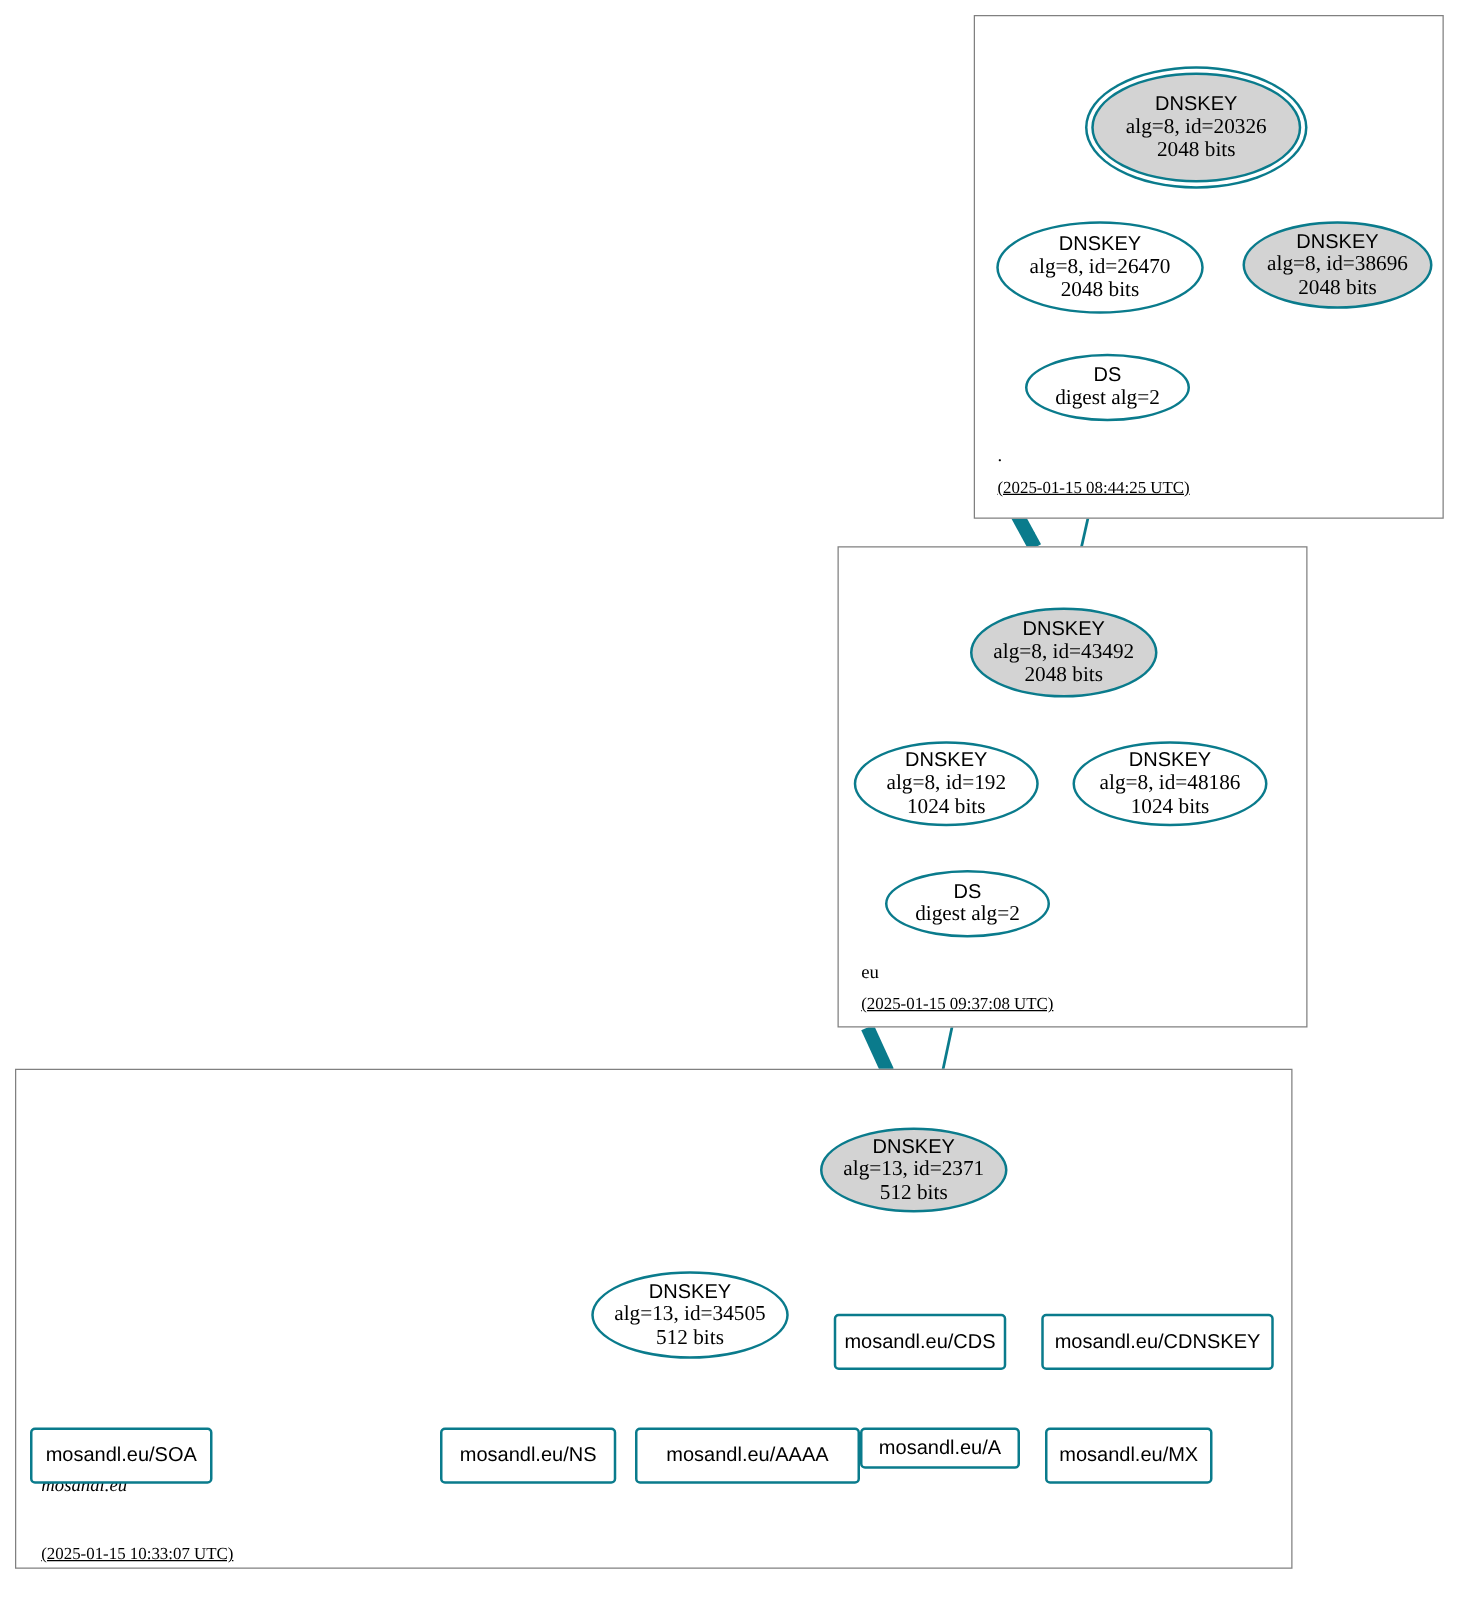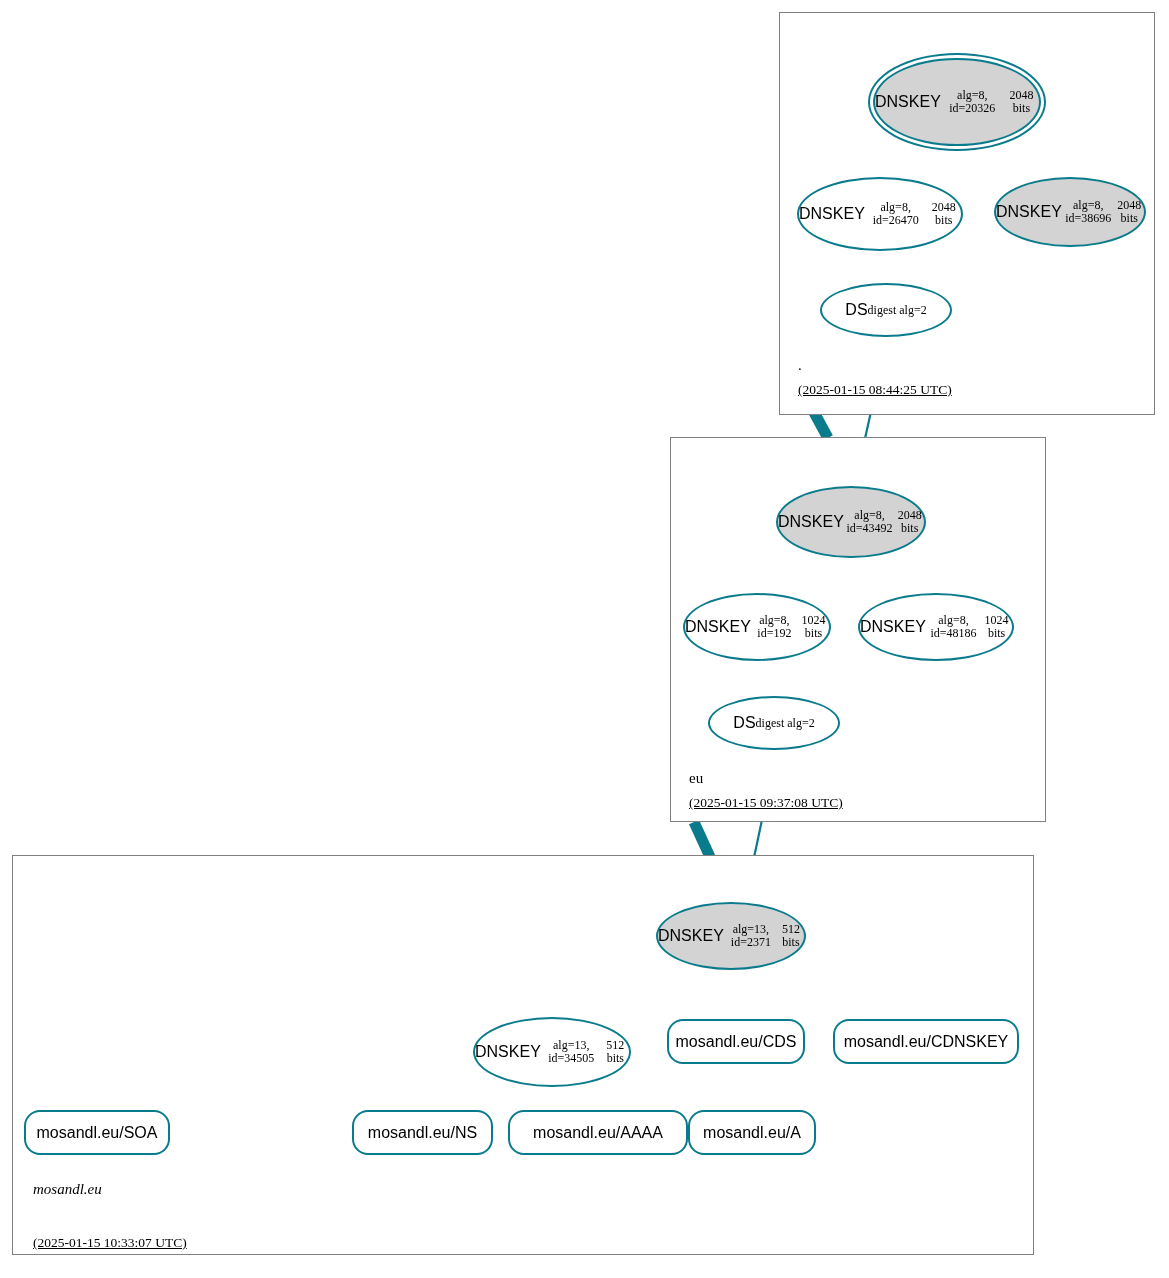--- a/index.html
+++ b/index.html
@@ -2,29 +2,29 @@
 <html><head>
 <meta charset="utf-8">
 <style>
   html,body{margin:0;padding:0;background:#ffffff;}
   #stage{position:relative;width:1169px;height:1278px;background:#ffffff;
          font-family:"Liberation Sans",sans-serif;overflow:hidden;}
   svg.layer{position:absolute;left:0;top:0;width:1169px;height:1278px;}
   .zonebox{position:absolute;background:#ffffff;border:1px solid #808080;box-sizing:border-box;}
   .zonelabel{position:absolute;font-family:"Liberation Serif",serif;font-size:15px;color:#000;white-space:nowrap;}
   .zonetime{position:absolute;font-family:"Liberation Serif",serif;font-size:13.5px;color:#000;white-space:nowrap;text-decoration:underline;}
-  .node{position:absolute;display:flex;flex-direction:row;align-items:center;justify-content:center;
+  .node{position:absolute;display:flex;flex-direction:column;align-items:center;justify-content:center;
         box-sizing:border-box;text-align:center;line-height:1.08;}
   .ell{border:2px solid #0a7b8c;border-radius:50%;}
   .ell.dbl{box-shadow:0 0 0 3px #ffffff,0 0 0 5px #0a7b8c;}
   .fillgray{background:#d3d3d3;}
   .fillwhite{background:#ffffff;}
-  .rbox{border:2px solid #0a7b8c;border-radius:16px;background:#ffffff;}
+  .rbox{border:2px solid #0a7b8c;border-radius:4px;background:#ffffff;margin-top:32px;}
   .t1{font-family:"Liberation Sans",sans-serif;font-size:16px;color:#000;}
-  .t2{font-family:"Liberation Serif",serif;font-size:12px;color:#000;}
+  .t2{font-family:"Liberation Serif",serif;font-size:17px;color:#000;}
   .rlabel{font-family:"Liberation Sans",sans-serif;font-size:16px;color:#000;white-space:nowrap;}
 </style>
 </head>
 <body>
 
 <div id="stage">
 
   <svg class="layer">
     <defs>
       <marker id="ah" markerWidth="11" markerHeight="9" refX="9.5" refY="4.5" orient="auto" markerUnits="userSpaceOnUse">
@@ -205,18 +205,21 @@
 
 
   <div class="node rbox" style="left:352px;top:1110px;width:141px;height:45px;">
     <span class="rlabel">mosandl.eu/NS</span>
   </div>
 
   <div class="node rbox" style="left:508px;top:1110px;width:180px;height:45px;">
     <span class="rlabel">mosandl.eu/AAAA</span>
   </div>
 
-  <div class="node rbox" style="left:688px;top:1110px;width:128px;height:45px;">
+  <div class="node rbox" style="left:688px;top:1110px;width:128px;height:33px;">
     <span class="rlabel">mosandl.eu/A</span>
   </div>
 
+  <div class="node rbox" style="left:836px;top:1110px;width:134px;height:45px;">
+    <span class="rlabel">mosandl.eu/MX</span>
+  </div>
 
 </div>
 
 </body></html>

